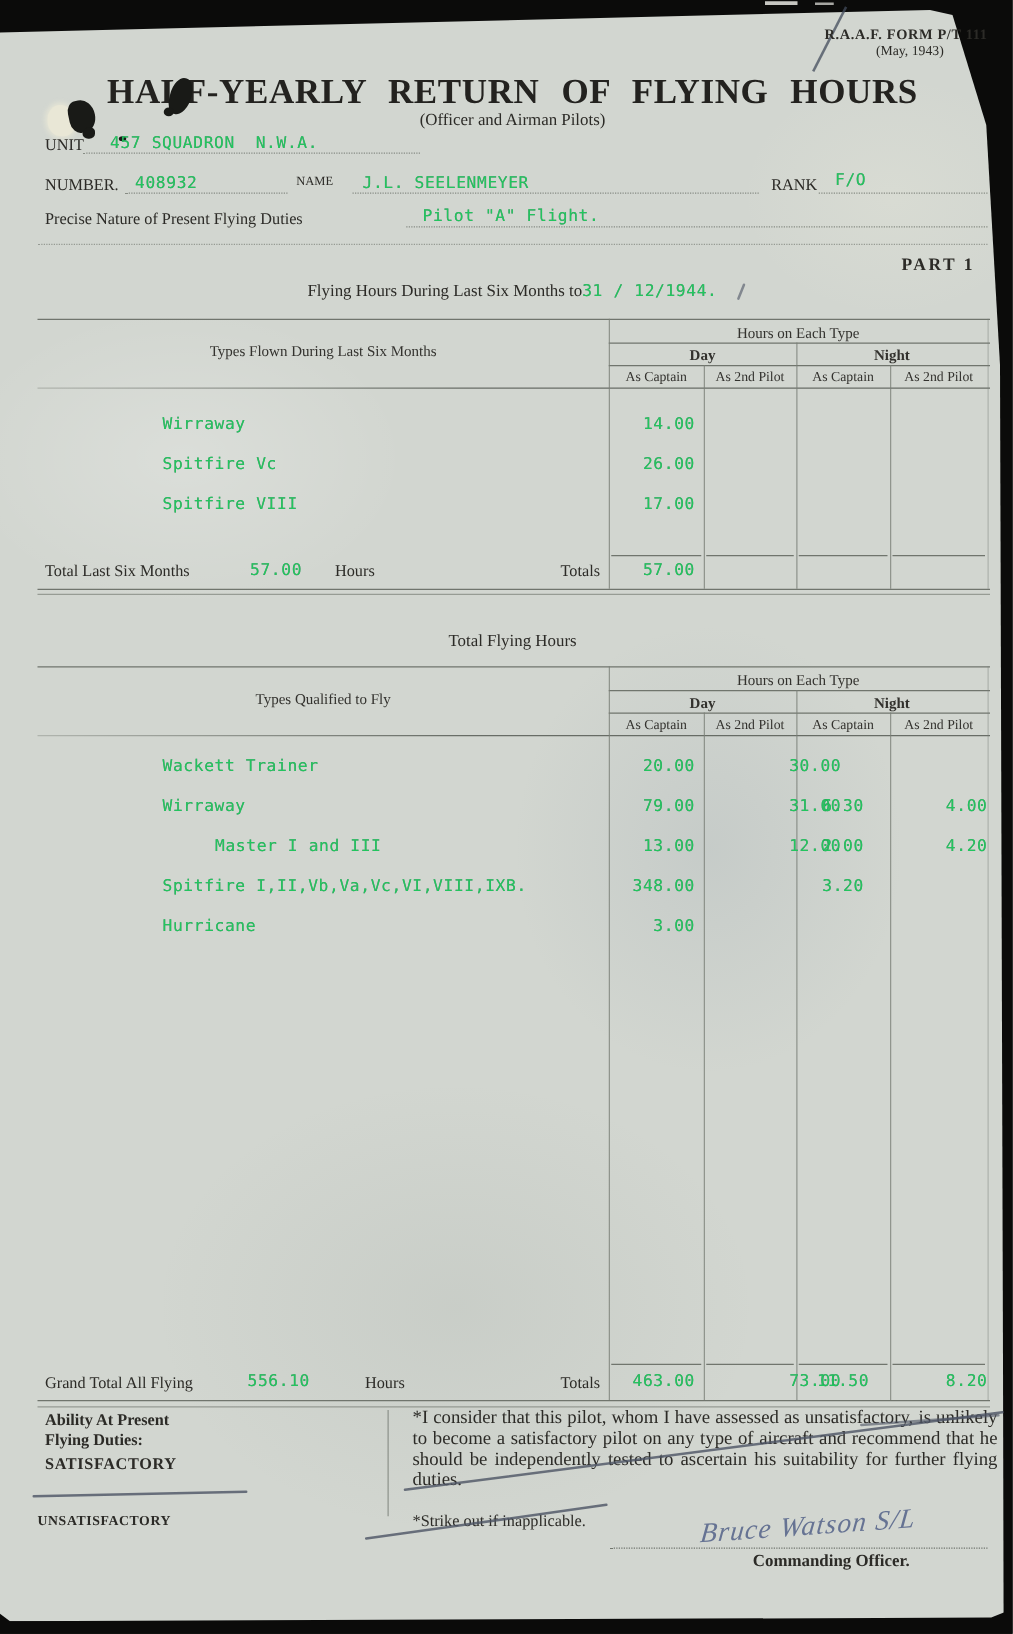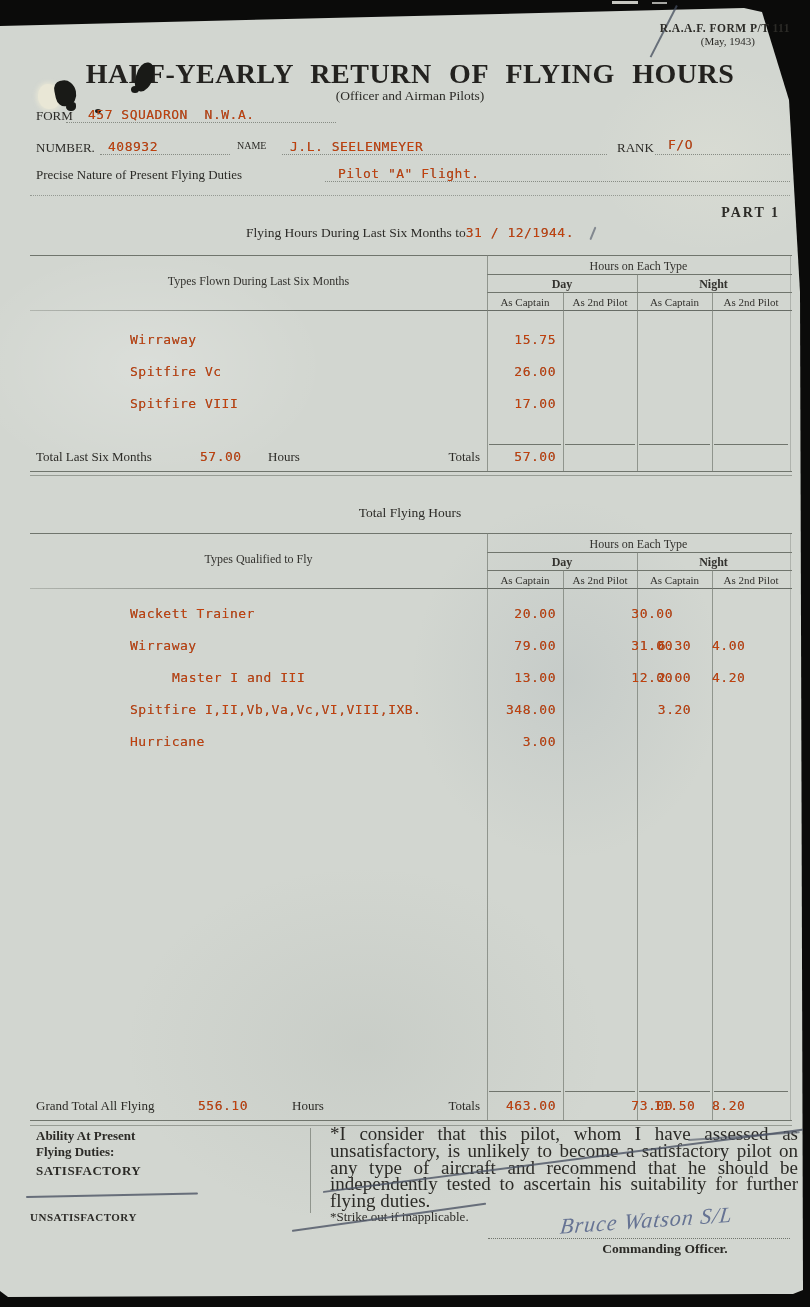--- a/index.html
+++ b/index.html
@@ -9,31 +9,31 @@
     background:
       radial-gradient(ellipse 300px 200px at 18% 28%, rgba(255,255,255,.20), transparent 60%),
       radial-gradient(ellipse 260px 300px at 70% 52%, rgba(125,140,155,.14), transparent 60%),
       radial-gradient(ellipse 400px 300px at 45% 80%, rgba(120,130,125,.10), transparent 60%),
       radial-gradient(ellipse 200px 160px at 88% 12%, rgba(235,235,220,.25), transparent 60%),
       #d2d6d0;
     clip-path: polygon(0px 26px, 744px 8px, 762px 12px, 789px 100px, 800px 292px, 803px 1290px, 793px 1294px, 8px 1297px, 0px 1291px);
   }
   .abs{position:absolute;}
   .ser{font-family:"Liberation Serif", serif;color:#2c2b27;}
-  .mono{font-family:"DejaVu Sans Mono", monospace;color:#c2410c;font-size:13px;
+  .mono{font-family:"DejaVu Sans Mono", monospace;color:#22c55e;font-size:13px;
         text-shadow:0 0 .5px rgba(45,50,60,.55);letter-spacing:.5px;white-space:pre;}
   .hline{position:absolute;height:1px;background:#70756d;}
   .hfade{background:linear-gradient(90deg, rgba(112,117,109,.35), rgba(85,90,83,.85) 45%);}
   .vline{position:absolute;width:1px;background:#7a7f77;opacity:.75;}
   .dotted{position:absolute;height:0;border-bottom:1.5px dotted #878c84;}
   .cell{position:absolute;height:16px;}
   .c1{left:457px;width:76px;text-align:right;padding-right:7px;box-sizing:border-box;}
   .c2{left:533px;width:74px;text-align:right;padding-right:7px;box-sizing:border-box;margin-left:43px;}
   .c3{left:607px;width:75px;text-align:center;}
-  .c4{left:682px;width:78px;text-align:left;}
+  .c4{left:682px;width:78px;text-align:right;}
   .row{position:absolute;left:30px;width:762px;height:20px;}
   .hdr{font-size:12px;text-align:center;color:#33322e;}
   .subhdr{font-size:11px;text-align:center;color:#33322e;}
   .pen{position:absolute;height:2px;background:#4c5464;opacity:.8;border-radius:2px;transform-origin:left center;}
   .blot{position:absolute;background:#191a17;}
   .sig{font-style:italic;color:#5d6b8e;opacity:.92;}
 </style>
 </head>
 <body>
 
@@ -51,21 +51,21 @@
   <div class="abs ser" style="left:40px;top:58px;width:740px;text-align:center;font-size:28px;font-weight:700;word-spacing:10px;letter-spacing:.5px;color:#23221f;">HALF-YEARLY RETURN OF FLYING HOURS</div>
   <div class="abs ser" style="left:40px;top:88px;width:740px;text-align:center;font-size:13.5px;">(Officer and Airman Pilots)</div>
 
   <div class="blot" style="left:136px;top:62px;width:17px;height:30px;border-radius:55% 45% 60% 40%;transform:rotate(14deg);"></div>
   <div class="blot" style="left:131px;top:86px;width:8px;height:7px;border-radius:50%;"></div>
   <div class="abs" style="left:38px;top:84px;width:22px;height:25px;background:#e9e7d6;border-radius:50% 60% 45% 55%;box-shadow:0 0 4px 2px rgba(233,231,214,.8);"></div>
   <div class="blot" style="left:55px;top:80px;width:21px;height:26px;border-radius:40% 60% 55% 45%;transform:rotate(-12deg);"></div>
   <div class="blot" style="left:66px;top:102px;width:10px;height:9px;border-radius:60% 40% 50% 50%;"></div>
   <div class="blot" style="left:95px;top:109px;width:6px;height:4px;border-radius:50%;"></div>
 
-  <div class="abs ser" style="left:36px;top:108px;font-size:13px;">FORM</div>
+  <div class="abs ser" style="left:36px;top:108px;font-size:13px;">UNIT</div>
   <div class="abs mono" style="left:88px;top:107px;">457 SQUADRON  N.W.A.</div>
   <div class="dotted" style="left:66px;top:122px;width:270px;"></div>
 
   <div class="abs ser" style="left:36px;top:140px;font-size:13px;">NUMBER.</div>
   <div class="abs mono" style="left:108px;top:139px;">408932</div>
   <div class="dotted" style="left:100px;top:154px;width:130px;"></div>
   <div class="abs ser" style="left:237px;top:140px;font-size:10px;">NAME</div>
   <div class="abs mono" style="left:290px;top:139px;">J.L. SEELENMEYER</div>
   <div class="dotted" style="left:282px;top:154px;width:325px;"></div>
   <div class="abs ser" style="left:617px;top:140px;font-size:13px;">RANK</div>
@@ -97,21 +97,21 @@
   <div class="hline hfade" style="left:30px;top:310px;width:762px;"></div>
 
   <div class="vline" style="left:487px;top:255px;height:216px;"></div>
   <div class="vline" style="left:563px;top:292px;height:179px;"></div>
   <div class="vline" style="left:637px;top:274px;height:197px;"></div>
   <div class="vline" style="left:712px;top:292px;height:179px;"></div>
   <div class="vline" style="left:790px;top:255px;height:216px;opacity:.4;"></div>
 
   <div class="row" style="top:332px;">
     <span class="abs mono" style="left:100px;">Wirraway</span>
-    <span class="cell c1 mono">15.75</span>
+    <span class="cell c1 mono">14.00</span>
     <span class="cell c2 mono"></span>
     <span class="cell c3 mono"></span>
     <span class="cell c4 mono"></span>
   </div>
   <div class="row" style="top:364px;">
     <span class="abs mono" style="left:100px;">Spitfire Vc</span>
     <span class="cell c1 mono">26.00</span>
     <span class="cell c2 mono"></span>
     <span class="cell c3 mono"></span>
     <span class="cell c4 mono"></span>
@@ -217,21 +217,21 @@
 
   <div class="vline" style="left:310px;top:1128px;height:85px;"></div>
 
   <div class="abs ser" style="left:36px;top:1128px;font-size:13px;font-weight:700;line-height:16px;">
     <div>Ability At Present</div>
     <div>Flying Duties:</div>
   </div>
   <div class="abs ser" style="left:36px;top:1163px;font-size:13px;font-weight:700;letter-spacing:.5px;">SATISFACTORY</div>
   <div class="abs ser" style="left:30px;top:1187px;font-size:11px;font-weight:700;letter-spacing:.5px;margin-top:24px;">UNSATISFACTORY</div>
 
-  <div class="abs ser" style="left:330px;top:1126px;width:468px;font-size:19px;line-height:16.8px;text-align:justify;">*I consider that this pilot, whom I have assessed as unsatisfactory, is unlikely to become a satisfactory pilot on any type of aircraft and recommend that he should be independently tested to ascertain his suitability for further flying duties.</div>
+  <div class="abs ser" style="left:330px;top:1126px;width:468px;font-size:15px;line-height:16.8px;text-align:justify;">*I consider that this pilot, whom I have assessed as unsatisfactory, is unlikely to become a satisfactory pilot on any type of aircraft and recommend that he should be independently tested to ascertain his suitability for further flying duties.</div>
   <div class="abs ser" style="left:330px;top:1209px;font-size:13px;">*Strike out if inapplicable.</div>
 
   <div class="pen" style="left:26px;top:1196px;width:172px;transform:rotate(-1.2deg);"></div>
   <div class="pen" style="left:323px;top:1191px;width:484px;transform:rotate(-7.4deg);"></div>
   <div class="pen" style="left:292px;top:1230px;width:196px;transform:rotate(-8deg);"></div>
   <div class="pen" style="left:688px;top:1139px;width:112px;transform:rotate(-4deg);opacity:.6;"></div>
 
   <div class="abs sig ser" style="left:560px;top:1205px;width:250px;font-size:22px;transform:rotate(-4deg) skewX(-10deg);letter-spacing:1px;white-space:nowrap;">Bruce Watson S/L</div>
   <div class="dotted" style="left:488px;top:1238px;width:302px;border-bottom-color:#70756d;"></div>
   <div class="abs ser" style="left:540px;top:1241px;width:250px;text-align:center;font-size:13.5px;font-weight:700;">Commanding Officer.</div>

